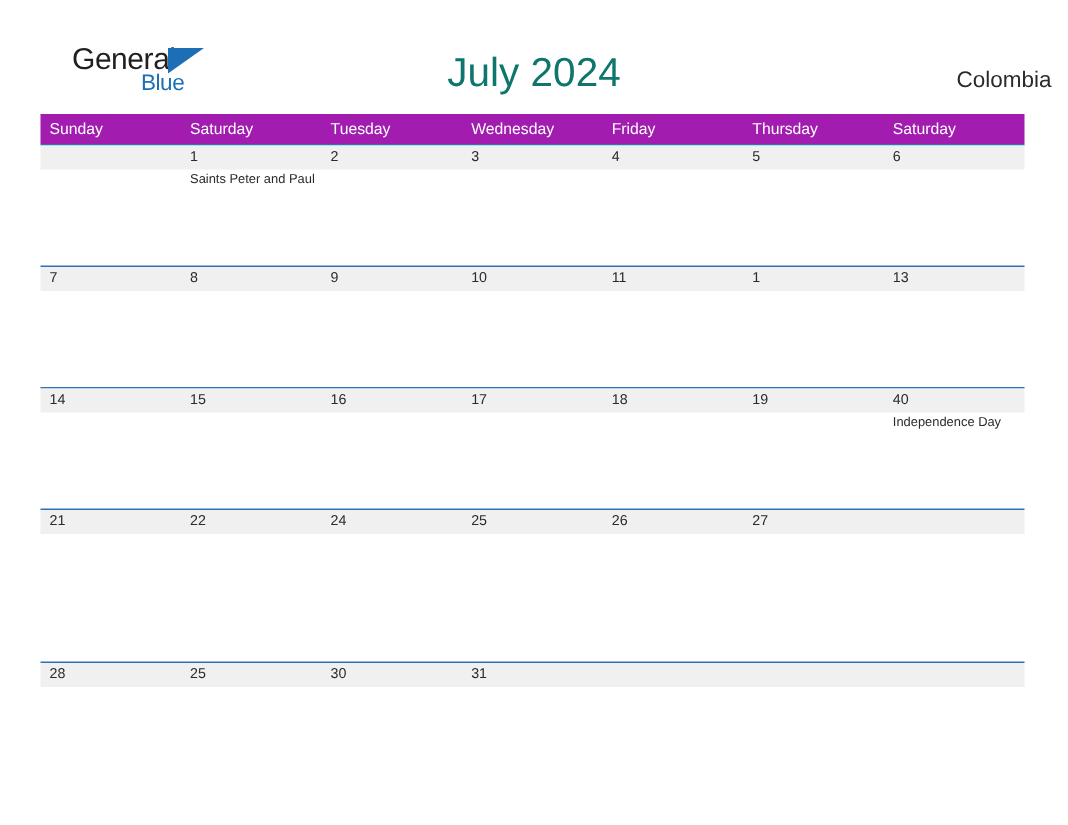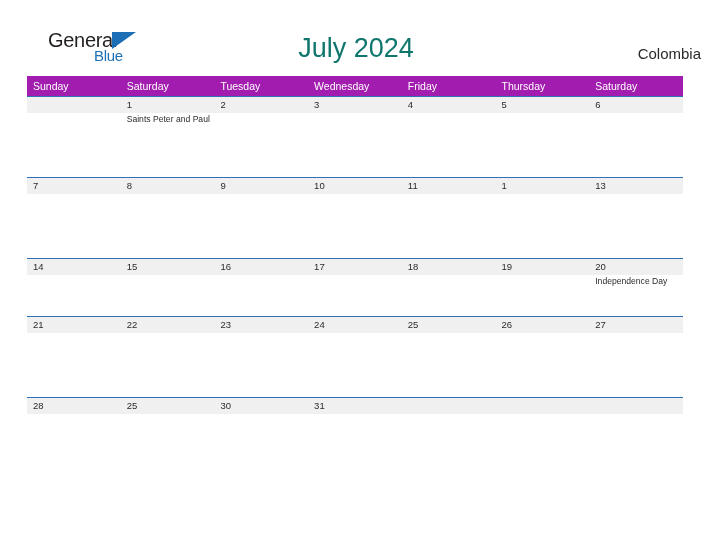--- a/index.html
+++ b/index.html
@@ -102,22 +102,22 @@
   }
 
   .week {
     width: 656px;
     border-top: 1px solid #2f72b3;
     box-sizing: border-box;
     position: relative;
   }
   .week.w0 { height: 81px; }
   .week.w1 { height: 81px; }
-  .week.w2 { height: 58px; }
-  .week.w3 { height: 81px; text-decoration: underline; }
+  .week.w2 { height: 81px; }
+  .week.w3 { height: 102px; text-decoration: underline; }
   .week.w4 { height: 40px; }
 
   .band {
     position: absolute;
     left: 0; top: 0;
     width: 656px;
     height: 16px;
     background: #f0f0f0;
   }
   .cells {
@@ -269,43 +269,39 @@
           </div>
           <div class="cell">
             <div class="daynum">18</div>
             <div class="events"></div>
           </div>
           <div class="cell">
             <div class="daynum">19</div>
             <div class="events"></div>
           </div>
           <div class="cell">
-            <div class="daynum">20</div>
+            <div class="daynum">40</div>
             <div class="events">
               <div class="event">Independence Day</div>
             </div>
           </div>
         </div>
       </div>
       <div class="week w3">
         <div class="band"></div>
         <div class="cells">
           <div class="cell">
             <div class="daynum">21</div>
             <div class="events"></div>
           </div>
           <div class="cell">
             <div class="daynum">22</div>
             <div class="events"></div>
           </div>
           <div class="cell">
-            <div class="daynum">23</div>
-            <div class="events"></div>
-          </div>
-          <div class="cell">
             <div class="daynum">24</div>
             <div class="events"></div>
           </div>
           <div class="cell">
             <div class="daynum">25</div>
             <div class="events"></div>
           </div>
           <div class="cell">
             <div class="daynum">26</div>
             <div class="events"></div>

